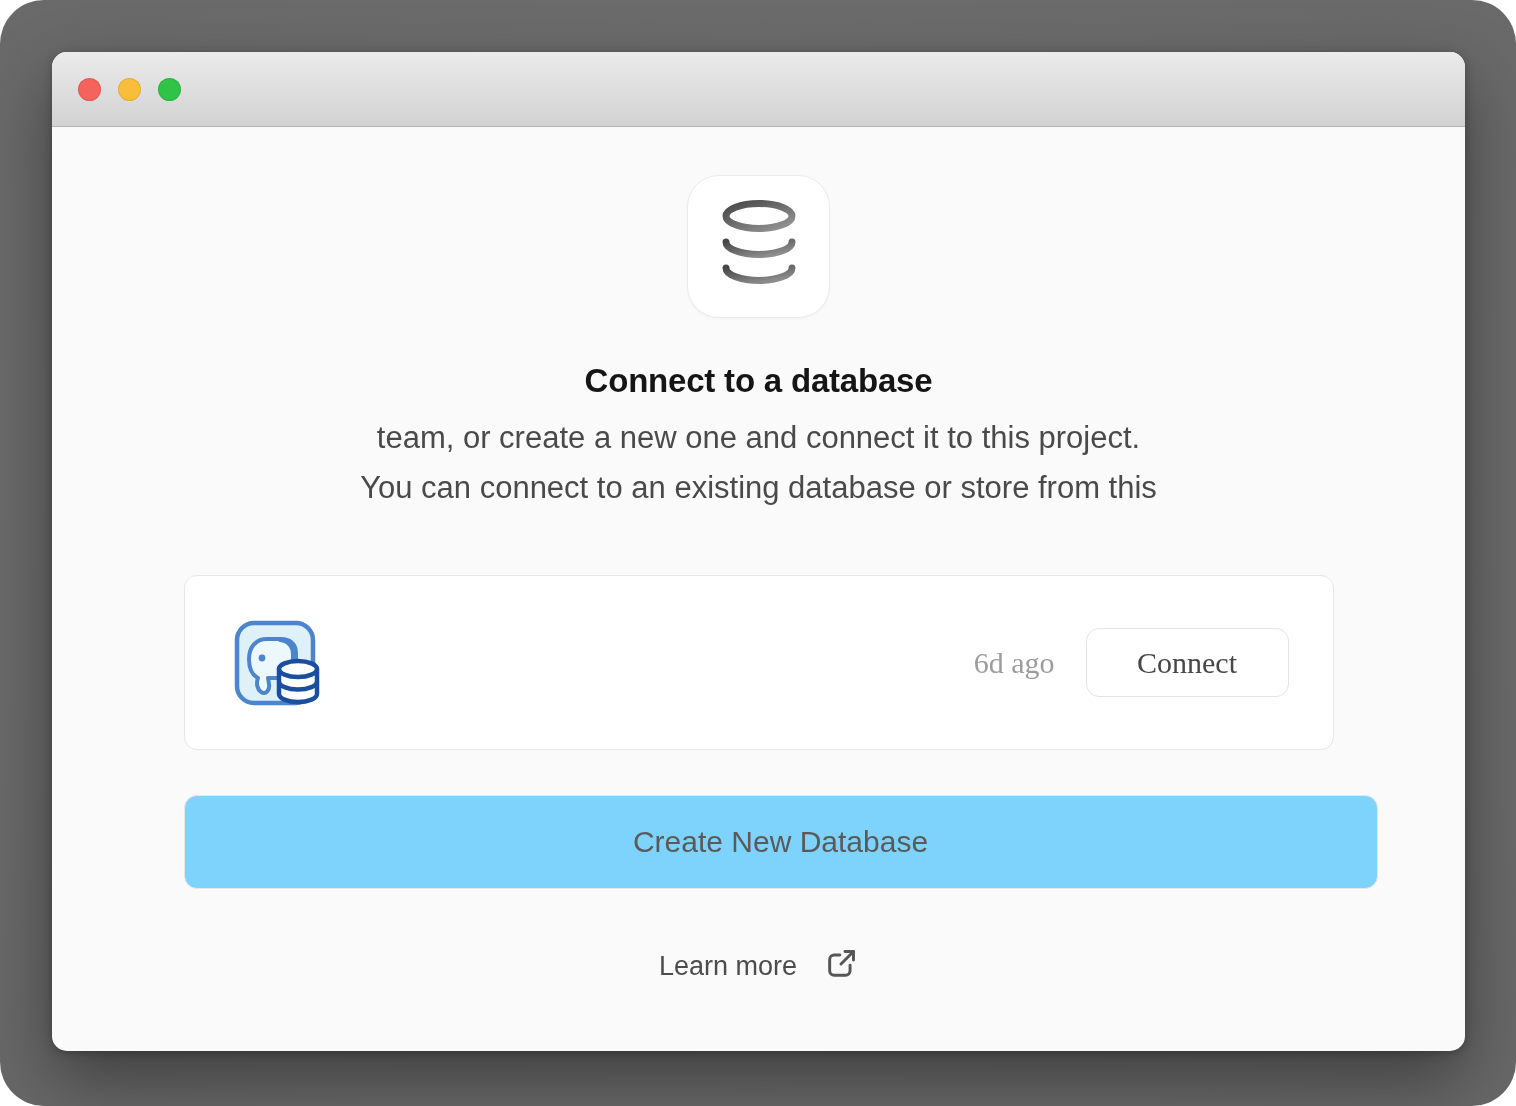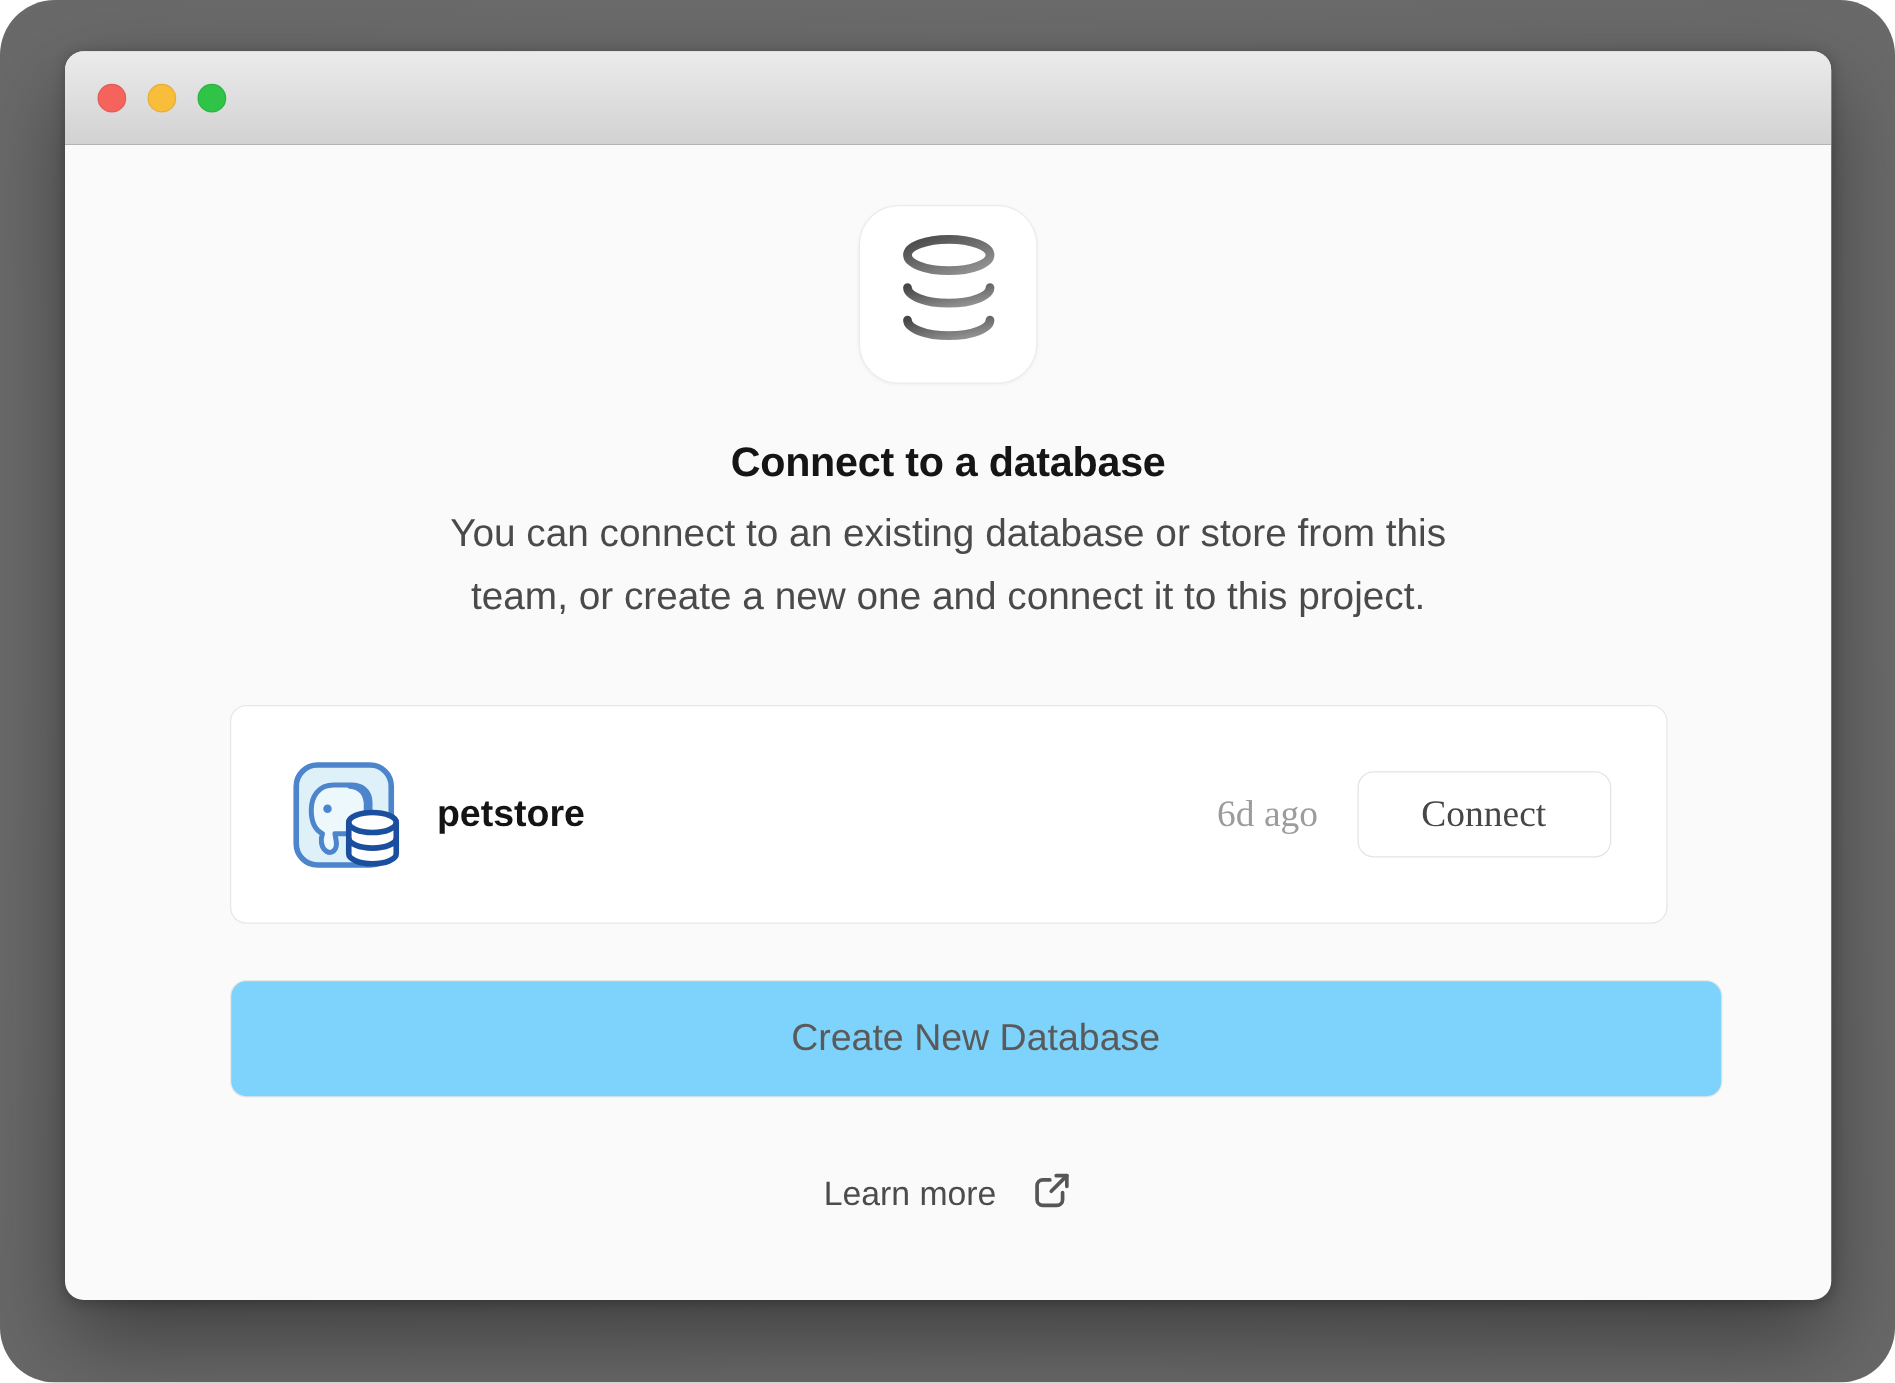--- a/index.html
+++ b/index.html
@@ -10,21 +10,21 @@
   }
   .screen {
     width: 1516px; height: 1106px;
     background: radial-gradient(120% 120% at 50% 40%, #6f6f6f 0%, #646464 100%);
     border-radius: 44px;
     position: relative;
     overflow: hidden;
   }
   .window {
     position: absolute;
-    left: 52px; top: 41px;
+    left: 52px; top: 52px;
     width: 1413px; height: 999px;
     border-radius: 15px;
     background: #fafafa;
     box-shadow: 0 30px 70px rgba(0,0,0,0.40), 0 2px 10px rgba(0,0,0,0.25);
     overflow: hidden;
   }
   .titlebar {
     height: 75px;
     background: linear-gradient(#ebebeb, #d2d2d2);
     border-bottom: 1px solid #b3b3b3;
@@ -141,42 +141,41 @@
               <path d="M7 69 a33 12.5 0 0 0 66 0"></path>
               <path d="M7 43 a33 12.5 0 0 0 66 0"></path>
             </g>
           </svg>
         </span>
       </div>
 
       <div class="hero-title">Connect to a database</div>
 
       <div class="hero-desc">
+        <span>team, or create a new one and connect it to this project.</span>
         <span>You can connect to an existing database or store from this</span>
-        <span>team, or create a new one and connect it to this project.</span>
       </div>
 
       <div class="db-section">
         <div class="db-card">
           <span class="db-tile">
             <svg viewBox="0 0 95 92" width="95" height="92">
               <rect x="4" y="6" width="76" height="80" rx="17" fill="var(--postgres-tile-bg, #def1f9)" stroke="var(--postgres-blue, #4c85cc)" stroke-width="4.5"></rect>
               <path d="M34 22 C22 22 16 31 16 42 C16 52 19 58 25 61 C23 66 24 72 28 75 C33 78 37 73 36 67 L35 61 L44 61 C48 61 50 58 51 55 L53 55 C60 55 63 49 63 42 L63 36 C63 26 56 22 48 22 Z" fill="#ecf8fc" stroke="var(--postgres-blue, #4c85cc)" stroke-width="4" stroke-linejoin="round"></path>
               <path d="M47 23 C56 24 60 30 60 38 L60 53" fill="none" stroke="var(--postgres-blue, #4c85cc)" stroke-width="4" stroke-linecap="round"></path>
               <circle cx="29" cy="41" r="3.4" fill="var(--postgres-blue, #4c85cc)"></circle>
               <path d="M46 52 a19 8 0 0 1 38 0 V77 a19 8 0 0 1 -38 0 Z" fill="#ffffff"></path>
               <g fill="none" stroke="var(--postgres-db-blue, #1a4fa0)" stroke-width="4.5">
                 <ellipse cx="65" cy="52" rx="19" ry="8"></ellipse>
                 <path d="M46 52 V77 a19 8 0 0 0 38 0 V52"></path>
                 <path d="M46 64.5 a19 8 0 0 0 38 0"></path>
               </g>
             </svg>
           </span>
           <div class="db-info">
-            <div class="db-name">petstore</div>
           </div>
           <div class="db-meta">
             <span class="db-age">6d ago</span>
             <button class="connect-btn">Connect</button>
           </div>
         </div>
 
         <button class="create-btn">Create New Database</button>
       </div>
 

